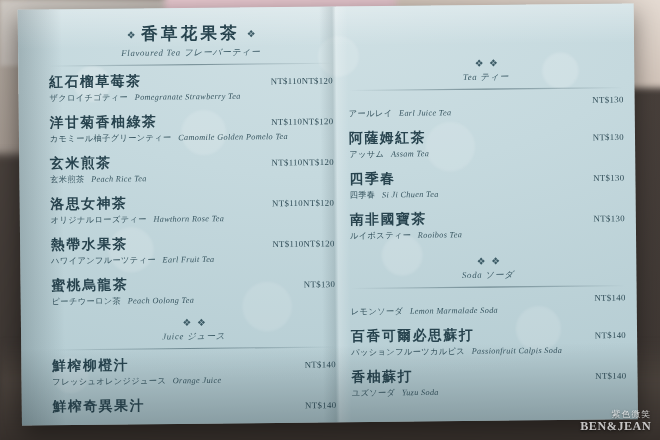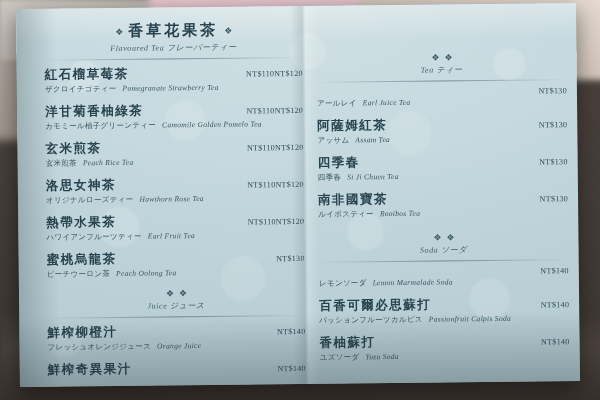--- a/index.html
+++ b/index.html
@@ -320,13 +320,17 @@
             </div>
             <div class="name-sub"><span>ユズソーダ</span><span class="en">Yuzu Soda</span></div>
           </div>
         </div>
       </div>
 
     <div class="shade-left"></div>
     <div class="shade-bottom"></div>
   </div>
 
+  <div class="watermark">
+    <div class="wm-top">紫色微笑</div>
+    <div class="wm-bot">BEN&amp;JEAN</div>
+  </div>
 </div>
 
 </body></html>

